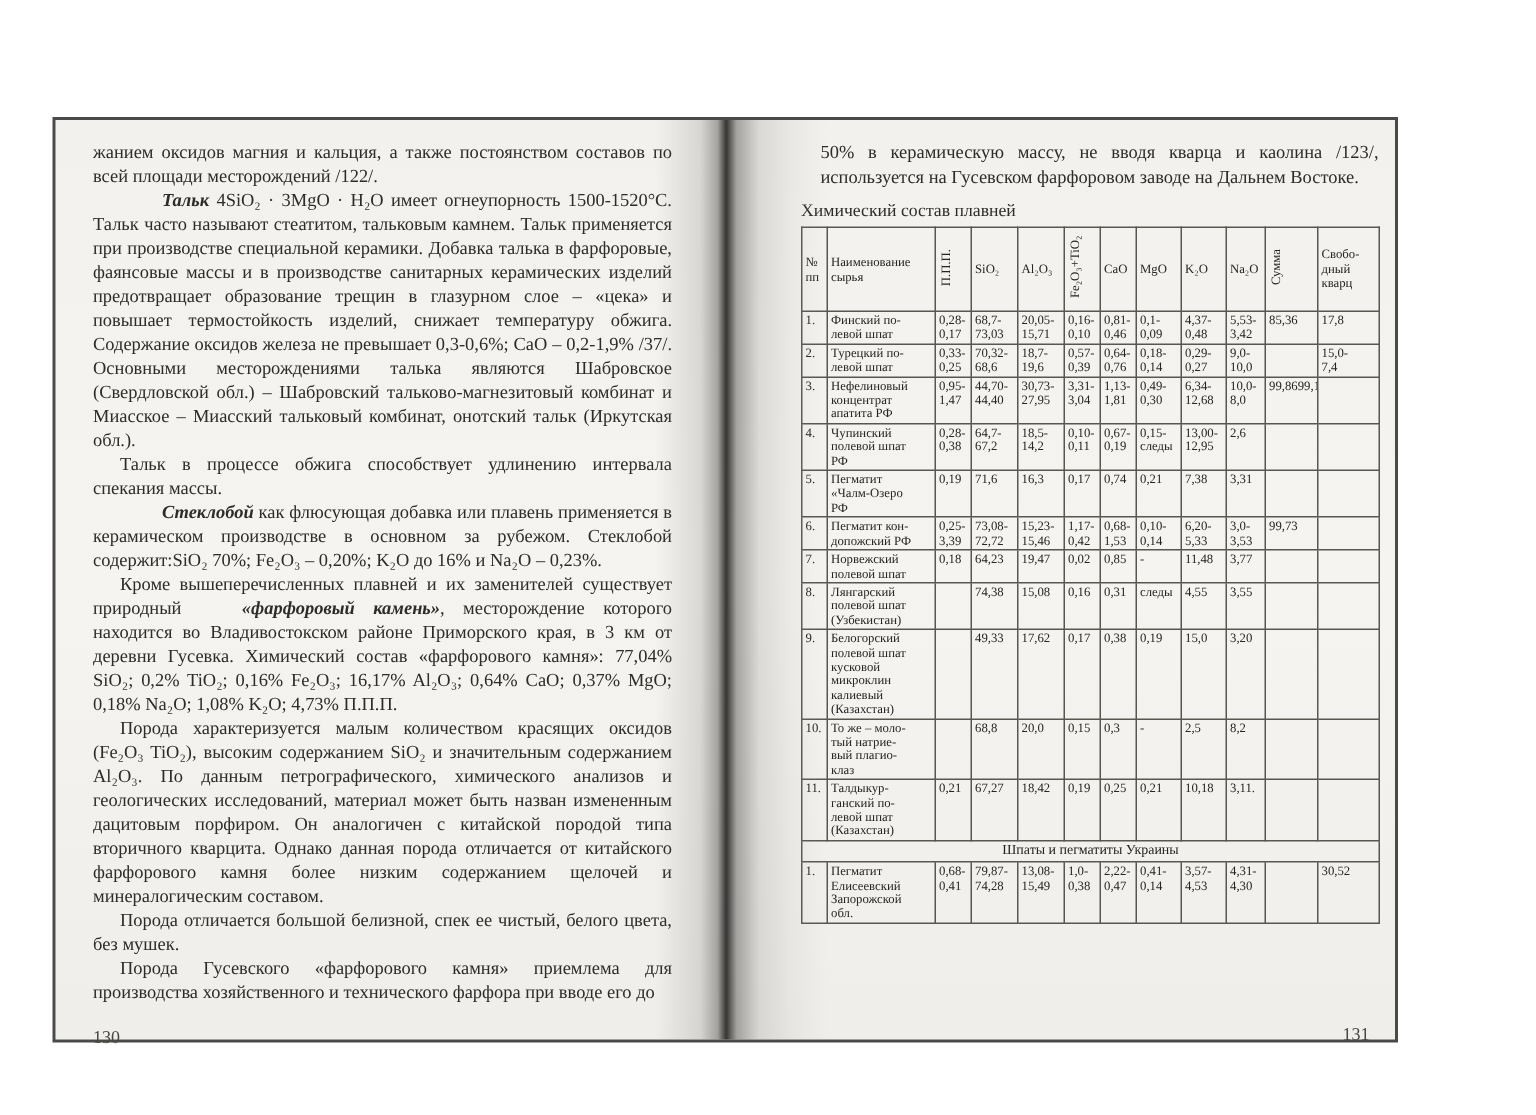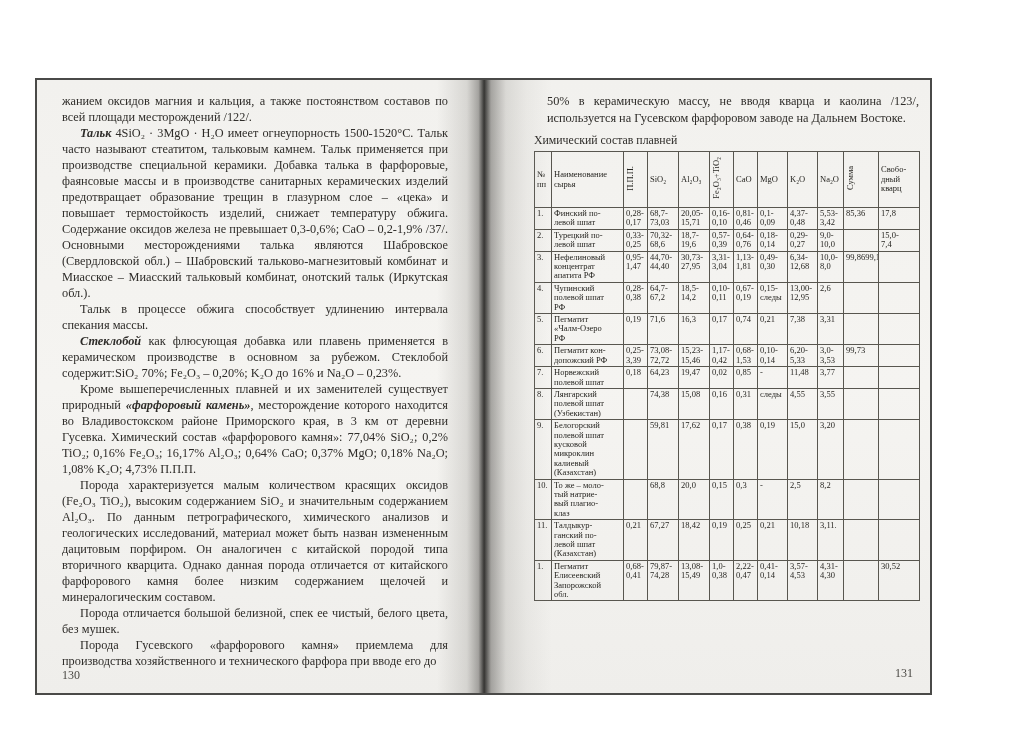--- a/index.html
+++ b/index.html
@@ -30,22 +30,22 @@
       rgba(150,148,142,0) 100%);
     pointer-events:none;
   }
   
   .left-text{
     position:absolute;left:25px;top:13px;width:386px;
     font-size:12.3px;line-height:16px;text-align:justify;
   }
   .para{margin:0;text-indent:18px;}
   .para.noindent{text-indent:0;}
-  .para .em{font-weight:bold;font-style:italic;}
-  .pagenum{position:absolute;font-size:12px;color:#4a4843;}
+  .para .em{font-weight:bold;font-style:italic;margin-left:28px;}
+  .pagenum{position:absolute;font-size:12px;color:#4a4843;margin-top:16px;}
   .pagenum.leftn{left:25px;top:588px;}
   .pagenum.rightn{left:858px;top:586px;}
   
   .right-page{position:absolute;left:497px;top:13px;width:385px;}
   .intro{margin:0 0 7px 13px;width:372px;font-size:12.3px;line-height:16.5px;text-align:justify;}
   .tcaption{margin-left:25px;font-size:11.8px;line-height:15px;}
   .ttitle{margin:0 0 3px 0;font-size:11.8px;line-height:15px;}
   table.chem{border-collapse:collapse;width:385px;table-layout:fixed;
     font-size:8.5px;line-height:9.4px;color:#262521;}
   .chem th,.chem td{
@@ -283,21 +283,21 @@
           </tr>
           <tr>
             <td>9.</td>
             <td>Белогорский
 полевой шпат
 кусковой
 микроклин
 калиевый
 (Казахстан)</td>
             <td></td>
-            <td>59,81</td>
+            <td>49,33</td>
             <td>17,62</td>
             <td>0,17</td>
             <td>0,38</td>
             <td>0,19</td>
             <td>15,0</td>
             <td>3,20</td>
             <td></td>
             <td></td>
           </tr>
           <tr>
@@ -326,20 +326,23 @@
             <td>0,21</td>
             <td>67,27</td>
             <td>18,42</td>
             <td>0,19</td>
             <td>0,25</td>
             <td>0,21</td>
             <td>10,18</td>
             <td>3,11.</td>
             <td></td>
             <td></td>
+          </tr>
+          <tr>
+            <td colspan="12" class="section">Шпаты и пегматиты Украины</td>
           </tr>
           <tr>
             <td>1.</td>
             <td>Пегматит
 Елисеевский
 Запорожской
 обл.</td>
             <td>0,68-
 0,41</td>
             <td>79,87-

